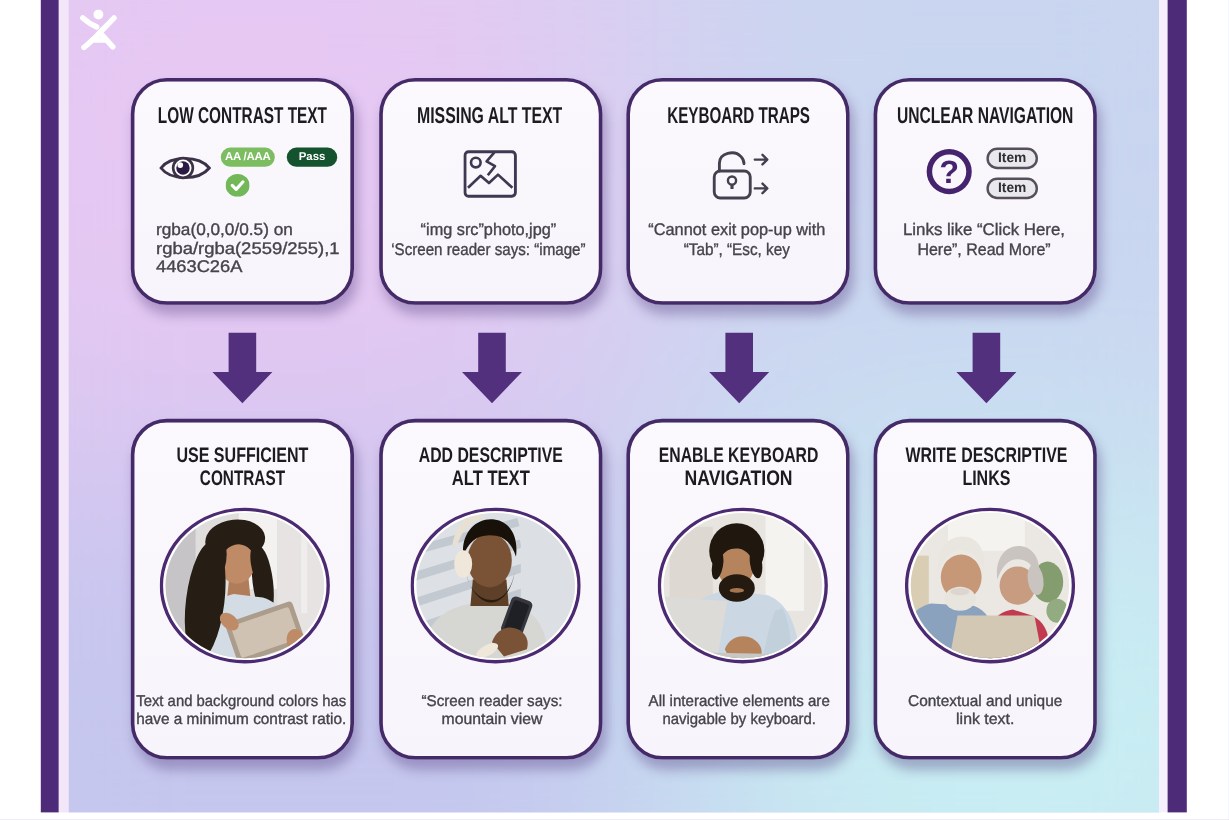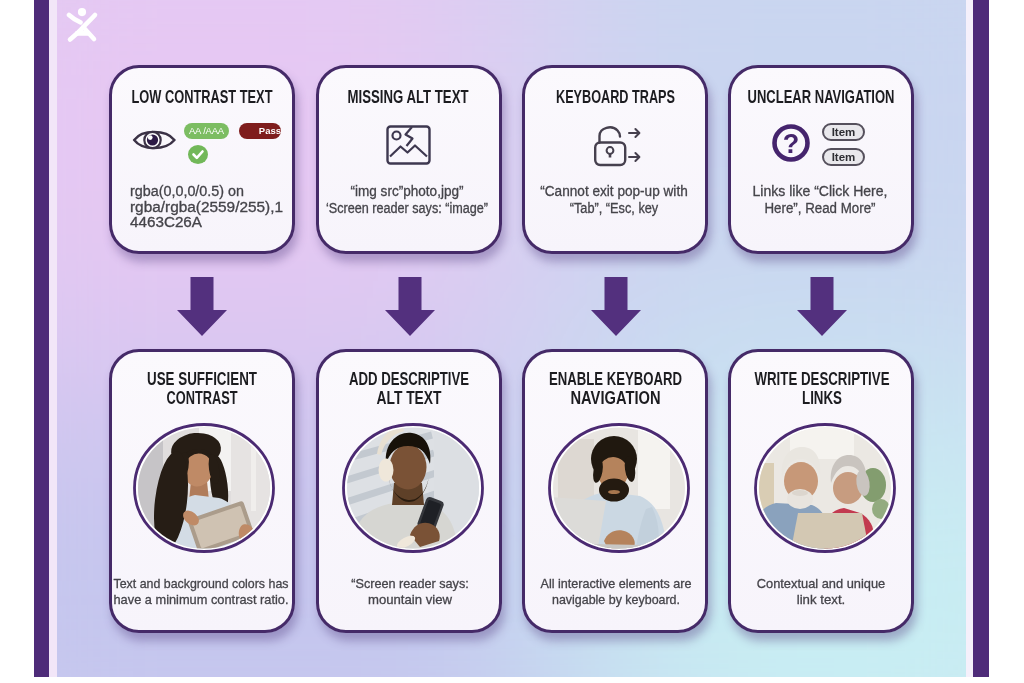--- a/index.html
+++ b/index.html
@@ -59,22 +59,22 @@
   <div class="card trow c2"></div>
   <div class="card trow c3"></div>
   <div class="card trow c4"></div>
 
   <svg style="position:absolute;left:132px;top:126px;" width="45" height="28" viewBox="0 0 45 28">
     <path d="M2.2,14 C10,3.4 34,3.4 42.4,14 C34,24.6 10,24.6 2.2,14 Z" fill="#faf8fc" stroke="#3b3246" stroke-width="2.4"></path>
     <circle cx="20.5" cy="14" r="8.2" fill="#ffffff" stroke="#3b3246" stroke-width="2.2"></circle>
     <circle cx="20.5" cy="14" r="5.6" fill="#2c1a45"></circle>
     <circle cx="18.2" cy="11.6" r="2.4" fill="#ffffff"></circle>
   </svg>
-  <div style="position:absolute;left:184px;top:123px;width:45px;height:16px;background:#7cbd62;border-radius:8px;color:#fff;font-size:9.5px;font-weight:normal;text-align:center;line-height:16px;letter-spacing:-0.2px;">AA /AAA</div>
-  <div style="position:absolute;left:239px;top:123px;width:42px;height:15.5px;background:#7f1d1d;border-radius:8px;color:#fff;font-size:9.5px;font-weight:bold;text-align:right;line-height:15.5px;">Pass</div>
+  <div style="position:absolute;left:184px;top:123px;width:45px;height:16px;background:#7cbd62;border-radius:8px;color:#fff;font-size:9.5px;font-weight:bold;text-align:center;line-height:16px;letter-spacing:-0.2px;">AA /AAA</div>
+  <div style="position:absolute;left:239px;top:123px;width:42px;height:15.5px;background:#14532d;border-radius:8px;color:#fff;font-size:9.5px;font-weight:bold;text-align:center;line-height:15.5px;">Pass</div>
   <svg style="position:absolute;left:188px;top:145px;" width="20" height="19" viewBox="0 0 20 19">
     <ellipse cx="10" cy="9.5" rx="10" ry="9.5" fill="#72b859"></ellipse>
     <path d="M5.5,9.5 L8.8,12.8 L14.5,6.5" fill="none" stroke="#ffffff" stroke-width="2.6" stroke-linecap="round" stroke-linejoin="round"></path>
   </svg>
 
   <svg style="position:absolute;left:386px;top:125px;" width="45" height="40" viewBox="0 0 45 40">
     <rect x="1.5" y="1.5" width="42" height="37" rx="3" fill="none" stroke="#3e3850" stroke-width="2.4"></rect>
     <circle cx="10.5" cy="10.5" r="4" fill="none" stroke="#3e3850" stroke-width="2.2"></circle>
     <path d="M26,2 L19.5,9.5 L26.5,13.5 L20.5,21" fill="none" stroke="#3e3850" stroke-width="2.2" stroke-linejoin="round"></path>
     <path d="M4,31.5 L14.5,21.5 L21.5,27.5 L29,20.5 L41,31.5" fill="none" stroke="#3e3850" stroke-width="2.2" stroke-linejoin="round"></path>

